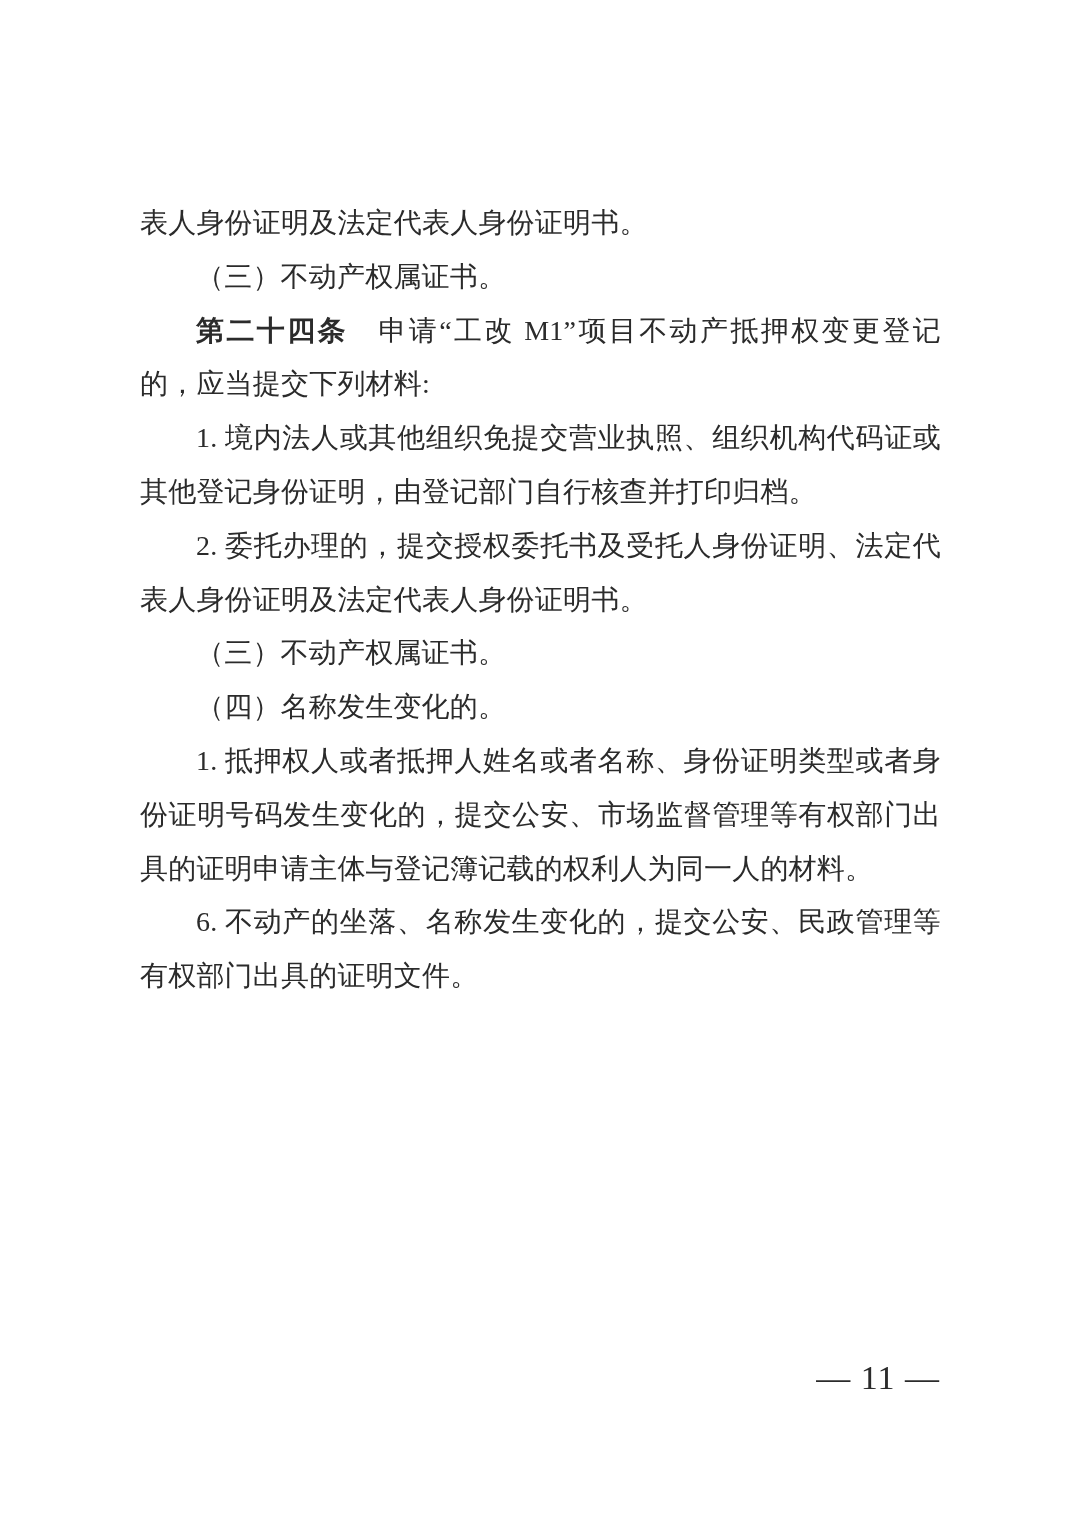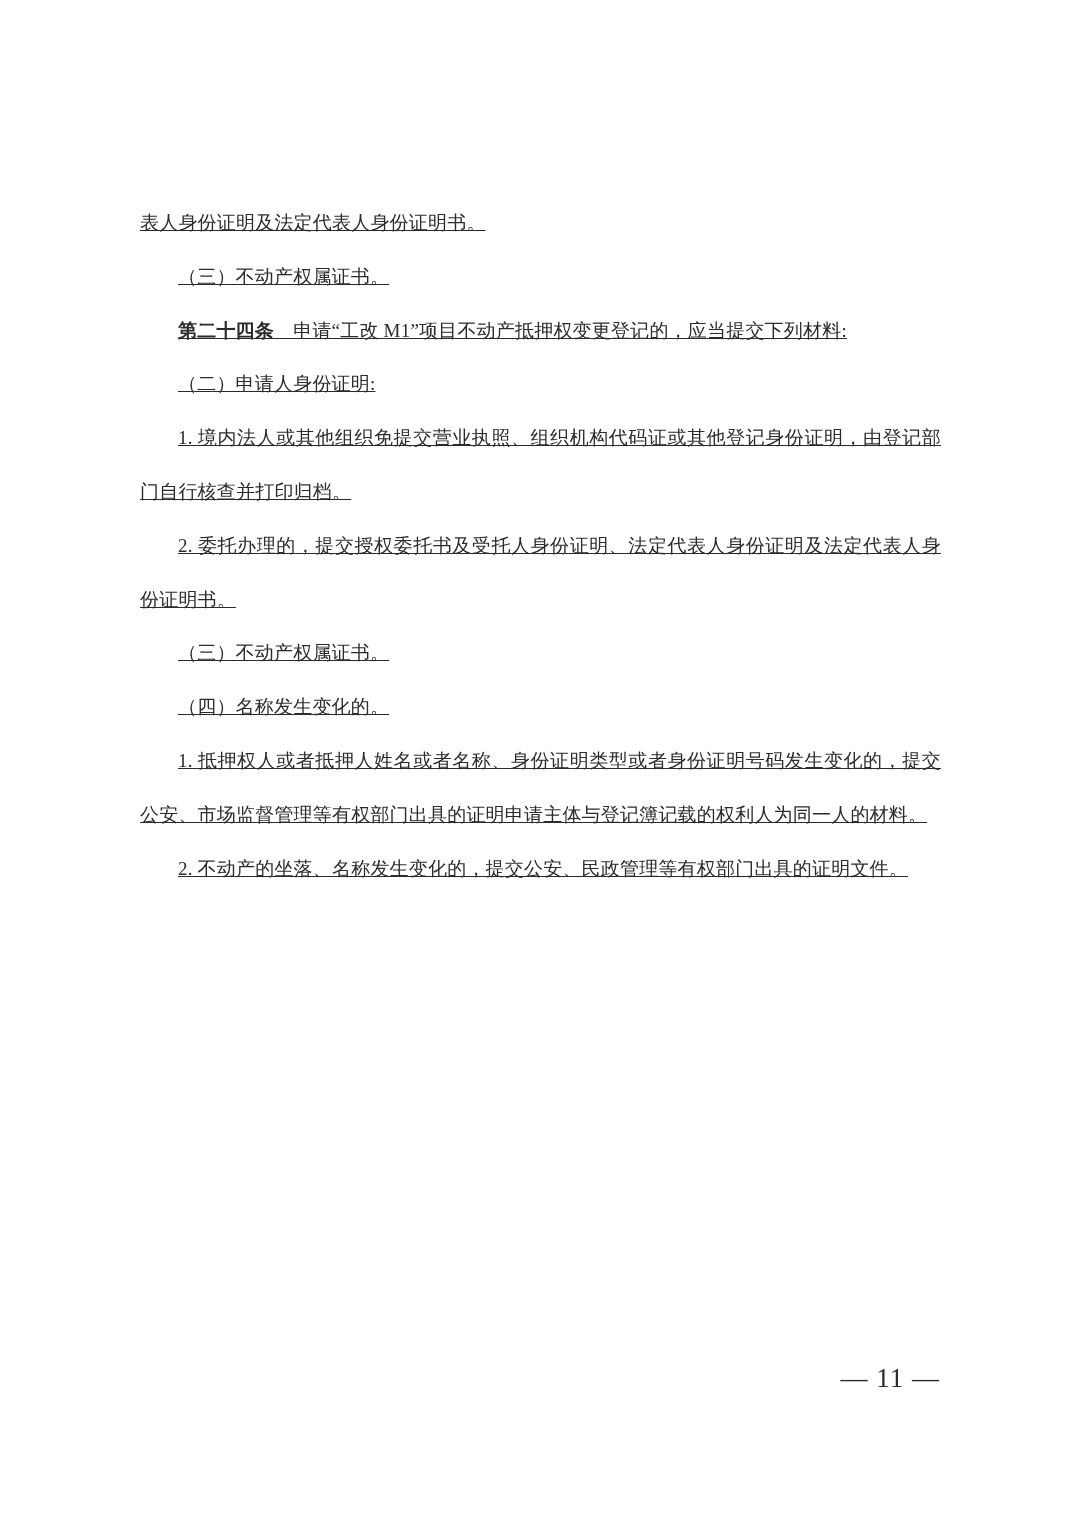--- a/index.html
+++ b/index.html
@@ -25,70 +25,68 @@
   .doc-content {
     position: absolute;
     left: 140px;
     top: 196px;
     width: 801px;
     color: #2b2b2b;
   }
   .doc-content p {
     margin: 0;
     padding: 0;
-    font-size: 19px;
+    font-size: 28px;
     line-height: 53.8px;
     text-align: justify;
     text-justify: inter-ideograph;
     letter-spacing: 0.2px;
     word-break: break-all;
-    text-decoration: underline;
   }
   .doc-content p.indent {
     text-indent: 2em;
   }
   .clause-lead {
     font-weight: bold;
     font-family: "Liberation Serif", "DejaVu Serif", serif;
   }
   .page-number {
     position: absolute;
     top: 1362px;
     right: 131px;
-    font-size: 27px;
+    font-size: 34px;
     line-height: 32px;
     color: #2b2b2b;
     letter-spacing: 1px;
     font-family: "Liberation Serif", "DejaVu Serif", serif;
   }
 </style>
 </head>
 <body>
 
 <div class="doc-page">
 
   <div class="doc-content">
     <p class="no-indent">表人身份证明及法定代表人身份证明书。</p>
 
     <p class="indent">（三）不动产权属证书。</p>
 
 
     <p class="indent"><span class="clause-lead">第二十四条</span><span>　申请“工改 M1”项目不动产抵押权变更登记的，应当提交下列材料:</span></p>
 
 
-    <p class="indent">（二）申请人身份证明:</p>
 
     <p class="indent">1. 境内法人或其他组织免提交营业执照、组织机构代码证或其他登记身份证明，由登记部门自行核查并打印归档。</p>
 
     <p class="indent">2. 委托办理的，提交授权委托书及受托人身份证明、法定代表人身份证明及法定代表人身份证明书。</p>
 
     <p class="indent">（三）不动产权属证书。</p>
 
     <p class="indent">（四）名称发生变化的。</p>
 
     <p class="indent">1. 抵押权人或者抵押人姓名或者名称、身份证明类型或者身份证明号码发生变化的，提交公安、市场监督管理等有权部门出具的证明申请主体与登记簿记载的权利人为同一人的材料。</p>
 
-    <p class="indent">2. 不动产的坐落、名称发生变化的，提交公安、民政管理等有权部门出具的证明文件。</p>
+    <p class="indent">6. 不动产的坐落、名称发生变化的，提交公安、民政管理等有权部门出具的证明文件。</p>
   </div>
 
   <div class="page-number">— 11 —</div>
 
 </div>
 
 </body></html>

